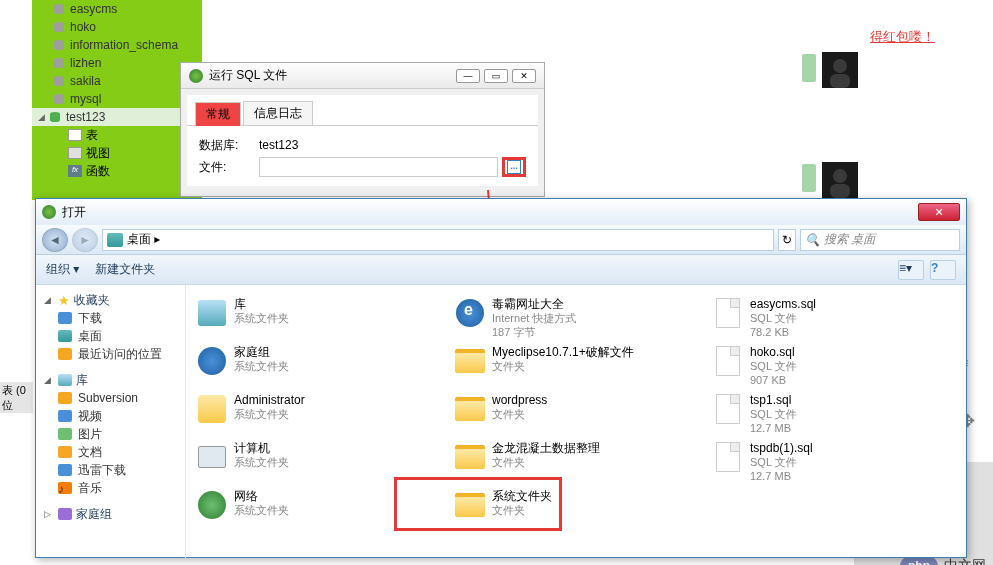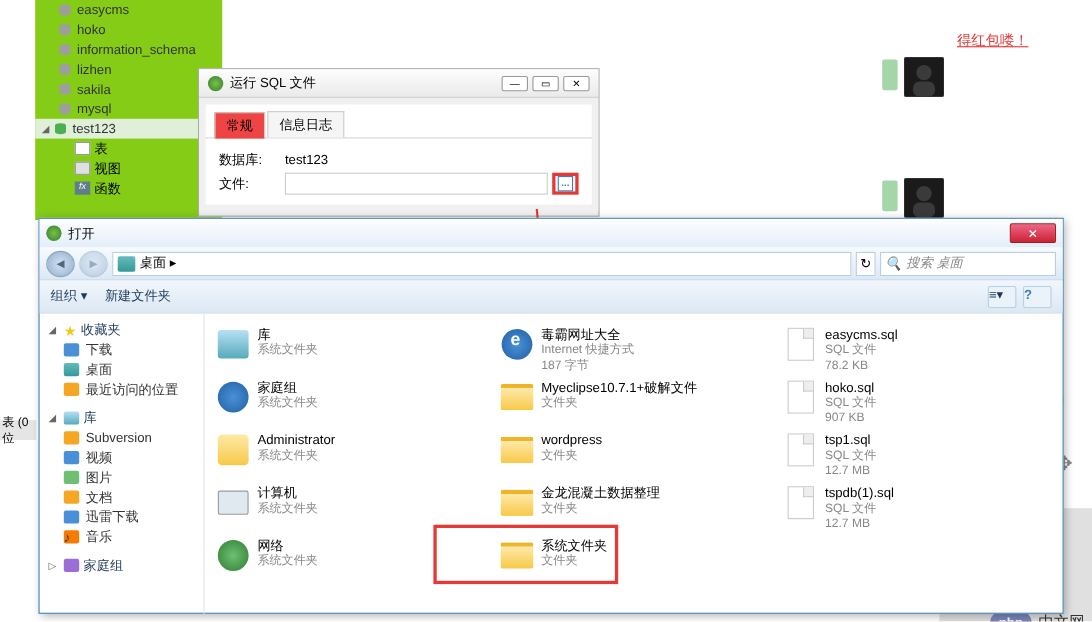--- a/index.html
+++ b/index.html
@@ -7,21 +7,21 @@
 
 
 .db-tree { position: absolute; left: 0; top: 0; width: 170px; height: 200px; background: #84cc16; margin-left: 32px; }
 .db-tree-item { display: flex; align-items: center; height: 18px; padding-left: 20px; color: #333; }
 .db-tree-item.selected { background: #dfefd8; }
 .db-tree-item .cyl { width: 14px; height: 12px; margin-right: 4px; display: inline-flex; align-items: center; justify-content: center; }
 .db-tree-sub { padding-left: 36px; display: flex; align-items: center; height: 18px; }
 .expand-toggle { width: 10px; font-size: 9px; color: #666; }
 
 
-.status-bar { position: absolute; left: 0; top: 382px; width: 33px; height: 18px; background: #e5e5e5; font-size: 11px; display: flex; align-items: center; padding-left: 2px; }
+.status-bar { position: absolute; left: 0; top: 382px; width: 33px; height: 31px; background: #e5e5e5; font-size: 11px; display: flex; align-items: center; padding-left: 2px; }
 
 
 .sql-dialog { position: absolute; left: 180px; top: 62px; width: 365px; height: 135px; border: 1px solid #aaa; background: #f0f0f0; }
 .sql-title { height: 26px; display: flex; align-items: center; padding: 0 8px; background: linear-gradient(#fdfdfd,#eaeaea); border-bottom: 1px solid #ccc; }
 .sql-title-icon { width: 14px; height: 14px; background: radial-gradient(circle,#7ac142,#2e7d32); border-radius: 50%; margin-right: 6px; }
 .win-btns { margin-left: auto; display: flex; gap: 4px; }
 .win-btn { width: 24px; height: 14px; border: 1px solid #999; background: #fff; font-size: 9px; display: flex; align-items: center; justify-content: center; border-radius: 2px; }
 .sql-tabs { display: flex; padding: 6px 8px 0 8px; background: #fff; border-bottom: 1px solid #ccc; }
 .sql-tab { padding: 3px 10px; border: 1px solid #ccc; border-bottom: none; margin-right: 2px; background: #f5f5f5; font-size: 12px; }
 .sql-tab.active { background: #ef4444; position: relative; top: 1px; }

